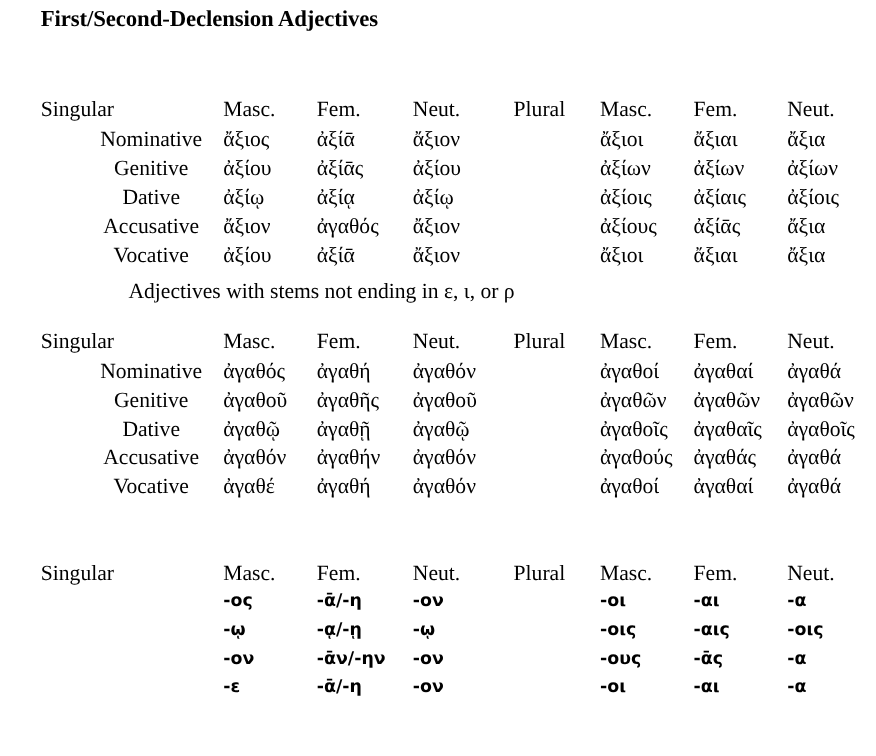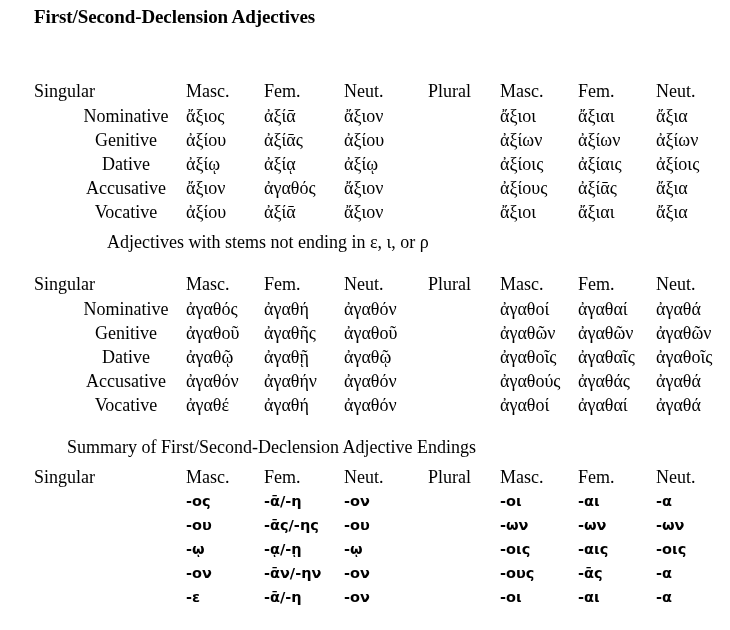--- a/index.html
+++ b/index.html
@@ -238,21 +238,20 @@
       <td class="gk">ἀγαθή</td>
       <td class="gk">ἀγαθόν</td>
       <td></td>
       <td class="gk">ἀγαθοί</td>
       <td class="gk">ἀγαθαί</td>
       <td class="gk">ἀγαθά</td>
     </tr>
   </tbody>
     </table>
 
-  <div class="section-caption" style="top:437px;">Summary of First/Second-Declension Adjective Endings</div>
 
   <table class="sum-table" style="top:468px;">
     <tbody>
         <tr class="row-h">
       <td class="c-numlabel numlabel">Singular</td>
       <td class="c-m1 colhead">Masc.</td>
       <td class="c-f1 colhead">Fem.</td>
       <td class="c-n1 colhead">Neut.</td>
       <td class="c-plural numlabel">Plural</td>
       <td class="c-m2 colhead">Masc.</td>
@@ -265,30 +264,20 @@
       <td class="ending">-ος</td>
       <td class="ending">-ᾱ/-η</td>
       <td class="ending">-ον</td>
       <td></td>
       <td class="ending">-οι</td>
       <td class="ending">-αι</td>
       <td class="ending">-α</td>
     </tr>
     <tr class="row-d">
       <td></td>
-      <td class="ending">-ου</td>
-      <td class="ending">-ᾱς/-ης</td>
-      <td class="ending">-ου</td>
-      <td></td>
-      <td class="ending">-ων</td>
-      <td class="ending">-ων</td>
-      <td class="ending">-ων</td>
-    </tr>
-    <tr class="row-d">
-      <td></td>
       <td class="ending">-ῳ</td>
       <td class="ending">-ᾳ/-ῃ</td>
       <td class="ending">-ῳ</td>
       <td></td>
       <td class="ending">-οις</td>
       <td class="ending">-αις</td>
       <td class="ending">-οις</td>
     </tr>
     <tr class="row-d">
       <td></td>

